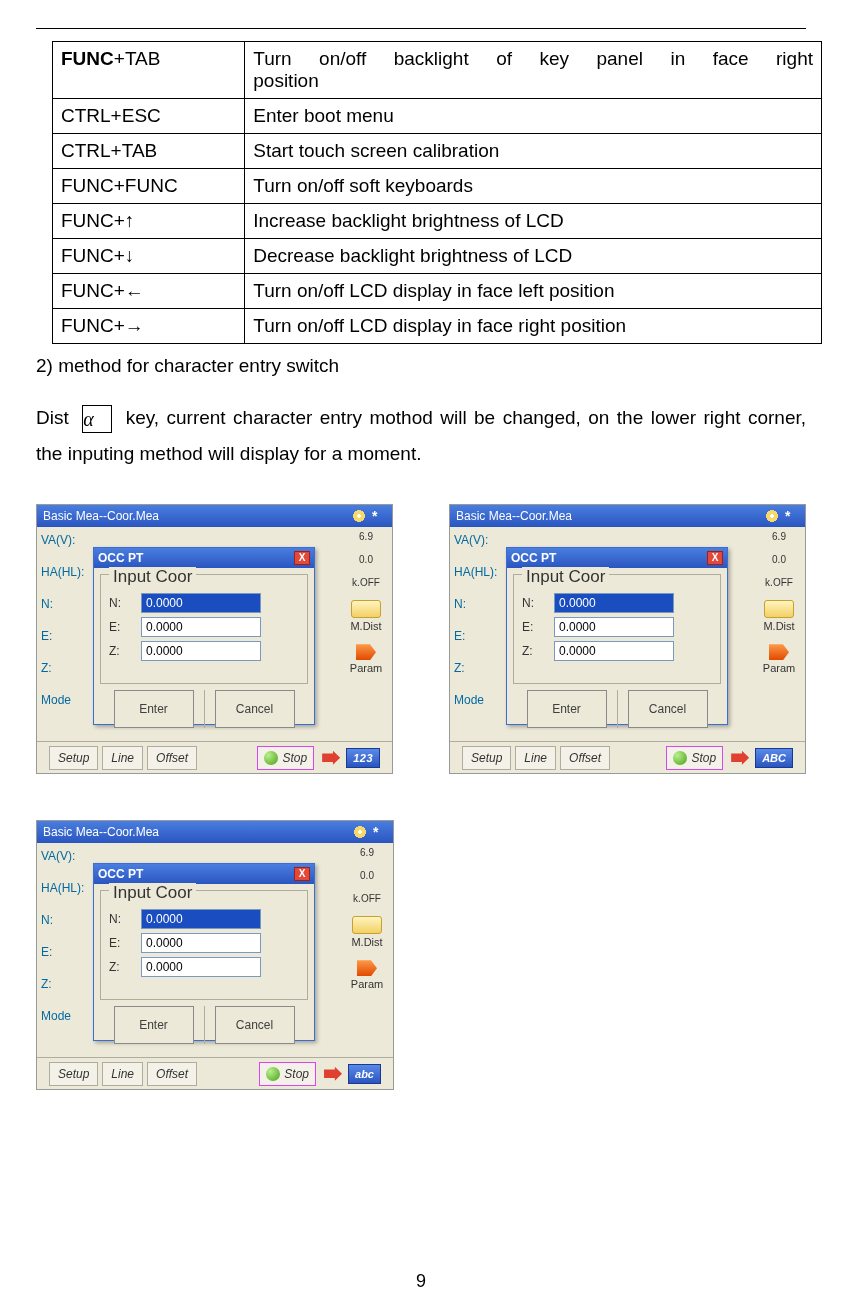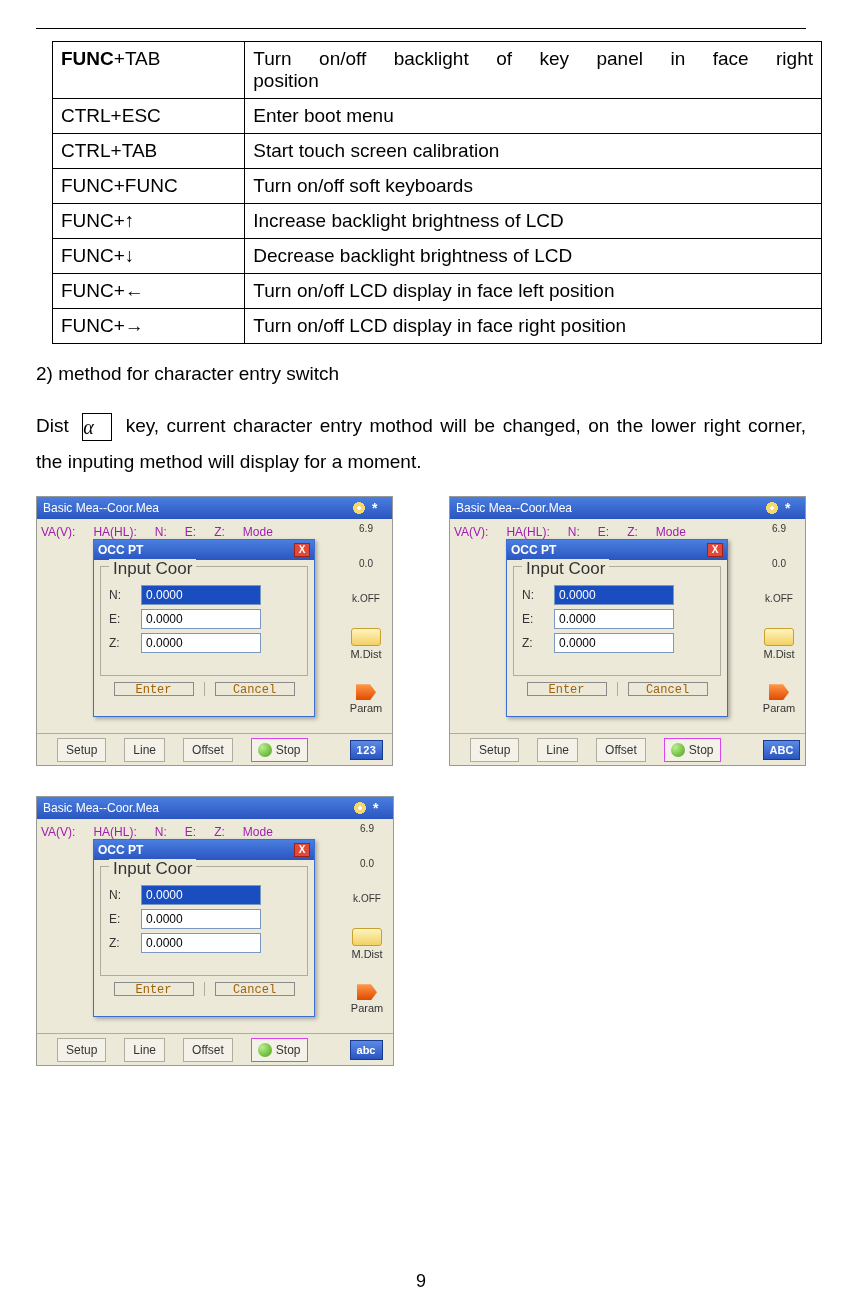--- a/index.html
+++ b/index.html
@@ -11,76 +11,77 @@
     color: #000;
     padding: 28px 36px 0 36px;
     overflow: hidden;
   }
   .top-rule { border-top: 1.5px solid #000; margin: 0 0 12px 0; }
   table.shortcuts { border-collapse: collapse; width: 100%; margin-left: 16px; }
   table.shortcuts td { border: 1px solid #000; padding: 6px 8px; font-size: 19px; vertical-align: top; }
   table.shortcuts td.key { width: 25%; }
   .func-bold { font-weight: bold; }
   .desc-justify { text-align: justify; text-align-last: justify; }
-  .para { font-size: 19px; margin-top: 12px; line-height: 1.9; }
+  .para { font-size: 19px; margin-top: 4px; line-height: 1.9; }
   .para2 { font-size: 19px; margin-top: 16px; line-height: 1.9; text-align: justify; text-align-last: left; }
   .alpha-key {
     display: inline-block; width: 30px; height: 28px;
     border: 1px solid #000; text-align: center; line-height: 26px;
     font-size: 20px; font-family: Georgia, serif; font-style: italic;
     margin: 0 6px; vertical-align: middle;
   }
   .shots { margin-top: 16px; width: 100%; }
   .shots-row { display: flex; gap: 56px; margin-bottom: 30px; }
 
   
   .device {
     width: 358px; height: 270px; background: #ece9d8;
     border: 1px solid #999; position: relative; font-size: 11px;
     font-family: Tahoma, Arial, sans-serif; color: #333;
     filter: blur(0.3px);
+    margin-top: 16px;
   }
   .titlebar {
     display: flex; align-items: center; height: 22px;
     background: linear-gradient(#4a7ee0,#2a55c0);
     color: #fff; padding: 0 6px; font-size: 12px; gap: 6px;
   }
   .titlebar .spacer { flex: 1; }
   .titlebar .ticon { width: 14px; height: 14px; }
   .gear { background: radial-gradient(circle,#fff 20%,#f6d96b 21%,#f6d96b 60%,transparent 61%); border-radius:50%; }
   .bt   { color:#fff; font-weight:bold; font-size:14px; line-height:14px; }
   .content { display:flex; height:216px; }
-  .leftcol { width: 60px; padding: 6px 4px; display:flex; flex-direction:row; gap:18px; font-size:12px; color:#a21caf; }
-  .rightstrip { position:absolute; right:2px; top:22px; width:48px; height:216px; display:flex; flex-direction:column; gap:24px; padding-top:4px; font-size:10px; }
+  .leftcol { width: 60px; padding: 6px 4px; display:flex; flex-direction:column; gap:18px; font-size:12px; color:#0369a1; }
+  .rightstrip { position:absolute; right:2px; top:22px; width:48px; height:216px; display:flex; flex-direction:column; gap:12px; padding-top:4px; font-size:10px; }
   .rightcell { display:flex; flex-direction:column; align-items:center; gap:2px; }
   .yellowbtn { width:30px; height:18px; background: linear-gradient(#fff4c0,#f2d064); border:1px solid #c8a030; border-radius:3px; }
   .arrowbtn { width:20px; height:16px; background: linear-gradient(#ff9a4a,#e04a00); clip-path: polygon(0 0,70% 0,100% 50%,70% 100%,0 100%); }
   .midtext { flex:1; padding-top:4px; font-size:10px; color:#555; }
   .rlabel { font-size:11px; color:#333; }
 
   .dialog {
     position:absolute; left:56px; top:42px; width:222px; height:178px;
     background:#ece9d8; border:1px solid #3b6ed5; box-shadow:2px 2px 4px rgba(0,0,0,.3);
   }
   .dlg-title { height:20px; background: linear-gradient(#4a7ee0,#2a55c0); display:flex; align-items:center; padding:0 4px; color:#fff; font-weight:bold; font-size:12px; }
   .dlg-title .x { margin-left:auto; width:16px; height:14px; background:#e14a3b; border:1px solid #a02015; color:#fff; font-size:10px; line-height:12px; text-align:center; font-weight:bold; cursor:default; }
   .fieldset { margin:6px; border:1px solid #b0aca0; padding:14px 8px 8px 8px; height:110px; position:relative; }
   .legend { position:absolute; top:-8px; left:8px; background:#ece9d8; padding:0 4px; font-size:17px; color:#333; }
   .row { display:flex; align-items:center; gap:10px; margin:4px 0; }
   .row label { width:22px; font-size:12px; color:#333; }
   .row input { width:120px; height:20px; border:1px solid #7a98c0; padding:1px 4px; font-size:12px; }
   .row input.selected { background:#1a4ec0; color:#fff; }
   .dlg-btns { display:flex; gap:10px; justify-content:center; margin-top:4px; }
-  .dlg-btns button { width:80px; height:14px; background:#ece9d8; border:1px solid #8a8a8a; font-size:12px; color:#a16207;font-family:Liberation Mono, monospace; }
+  .dlg-btns button { width:80px; height:38px; background:#ece9d8; border:1px solid #8a8a8a; font-size:12px; color:#404040; }
   .dlg-btns .vdiv { width:1px; background:#b0aca0; }
 
   .toolbar {
     position:absolute; left:0; bottom:0; width:100%; height:32px;
     background:#ece9d8; border-top:1px solid #b0aca0;
-    display:flex; align-items:center; padding:0 20px; gap:18px; font-size:12px;
+    display:flex; align-items:center; padding:0 12px; gap:4px; font-size:12px;font-style:italic;
   }
   .tbtn { height:24px; padding:0 8px; border:1px solid #b0aca0; background:#f4f2e8; display:flex; align-items:center; color:#333; }
   .stopbtn { margin-left:auto; display:flex; align-items:center; gap:4px; padding:0 6px; height:24px; border:1px solid #d946ef; background:#f4f2e8; }
   .stopicon { width:14px; height:14px; border-radius:50%; background: radial-gradient(circle at 30% 30%,#b8f08c,#4aa018); }
   .redarrow { width:18px; height:14px; background:#e04030; clip-path:polygon(0 20%,60% 20%,60% 0,100% 50%,60% 100%,60% 80%,0 80%); margin-left:4px; }
   .modebadge { height:20px; padding:0 6px; background: linear-gradient(#5a8ae8,#2a55c0); color:#fff; border:1px solid #1a3a90; font-size:11px; font-weight:bold; display:flex; align-items:center; margin-left:2px; }
   .modebadge.num { letter-spacing:0.5px; }
 
   .pagenum { position:absolute; left:50%; transform:translateX(-50%); bottom:20px; font-size:18px; }
 </style>

